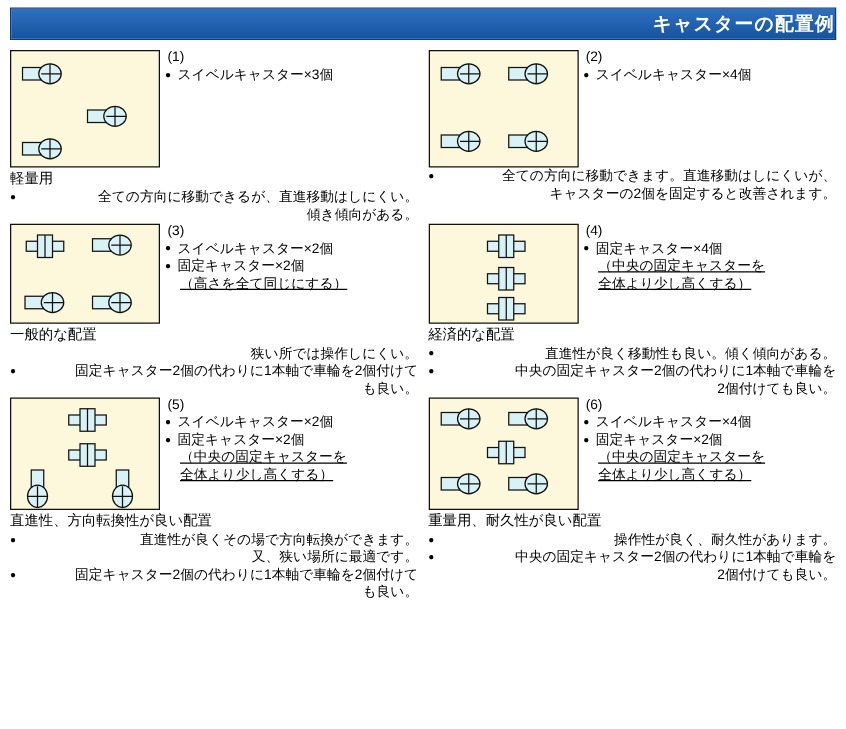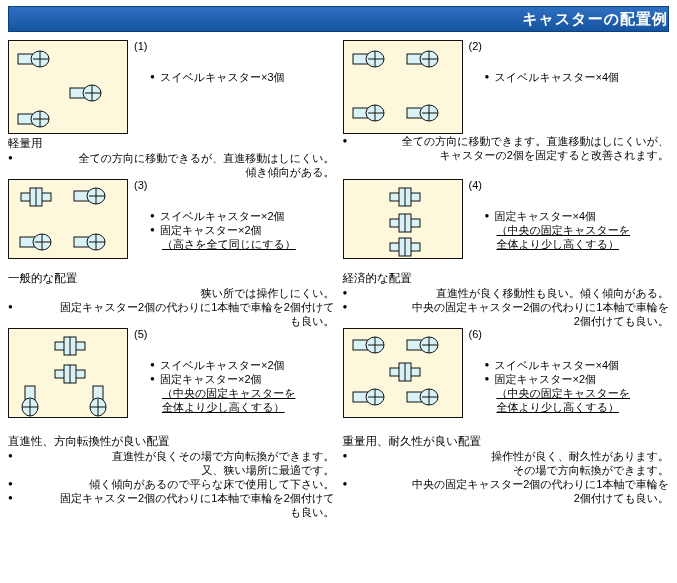--- a/index.html
+++ b/index.html
@@ -45,21 +45,21 @@
     flex:1 1 auto;
     padding-left:4px;
     position:relative;
   }
   .numlabel{
     font-size:11px;
     line-height:12px;
     padding-left:2px;
     margin-bottom:1px;
   }
-  .bullets{ margin:18px;padding:0;list-style:none; }
+  .bullets{ margin:0;padding:0;list-style:none; }
   .bullets li{
     position:relative;
     padding-left:10px;
     line-height:14px;
     font-size:11px;
     margin-bottom:0px;
   }
   .bullets li.dot:before{
     content:"\25CF";
     position:absolute;left:0;top:0;font-size:8px;line-height:14px;
@@ -314,21 +314,20 @@
             <li class="dot">固定キャスター×2個</li>
             <li class="cont">（中央の固定キャスターを</li>
             <li class="cont">全体より少し高くする）</li>
           </ul>
         </div>
       </div>
       <div class="subtitle">直進性、方向転換性が良い配置</div>
       <ul class="notes">
         <li class="dot">直進性が良くその場で方向転換ができます。</li>
         <li class="cont">又、狭い場所に最適です。</li>
-        <li class="dot">傾く傾向があるので平らな床で使用して下さい。</li>
         <li class="dot">固定キャスター2個の代わりに1本軸で車輪を2個付けて</li>
         <li class="cont">も良い。</li>
       </ul>
     </div>
     <div class="cell">
       <div class="top-row">
         <div class="figbox h3">
           <div class="caster" style="left: 8px; top: 6px;">
             <svg width="34" height="20" viewBox="0 0 34 20">
               <rect x="1" y="5" width="15" height="10" fill="#d9f2f5" stroke="#111" stroke-width="1"></rect>
@@ -375,18 +374,17 @@
             <li class="dot">スイベルキャスター×4個</li>
             <li class="dot">固定キャスター×2個</li>
             <li class="cont">（中央の固定キャスターを</li>
             <li class="cont">全体より少し高くする）</li>
           </ul>
         </div>
       </div>
       <div class="subtitle">重量用、耐久性が良い配置</div>
       <ul class="notes">
         <li class="dot">操作性が良く、耐久性があります。</li>
-        <li class="cont">その場で方向転換ができます。</li>
         <li class="dot">中央の固定キャスター2個の代わりに1本軸で車輪を</li>
         <li class="cont">2個付けても良い。</li>
       </ul>
     </div>
   </div>
 
 </body></html>

